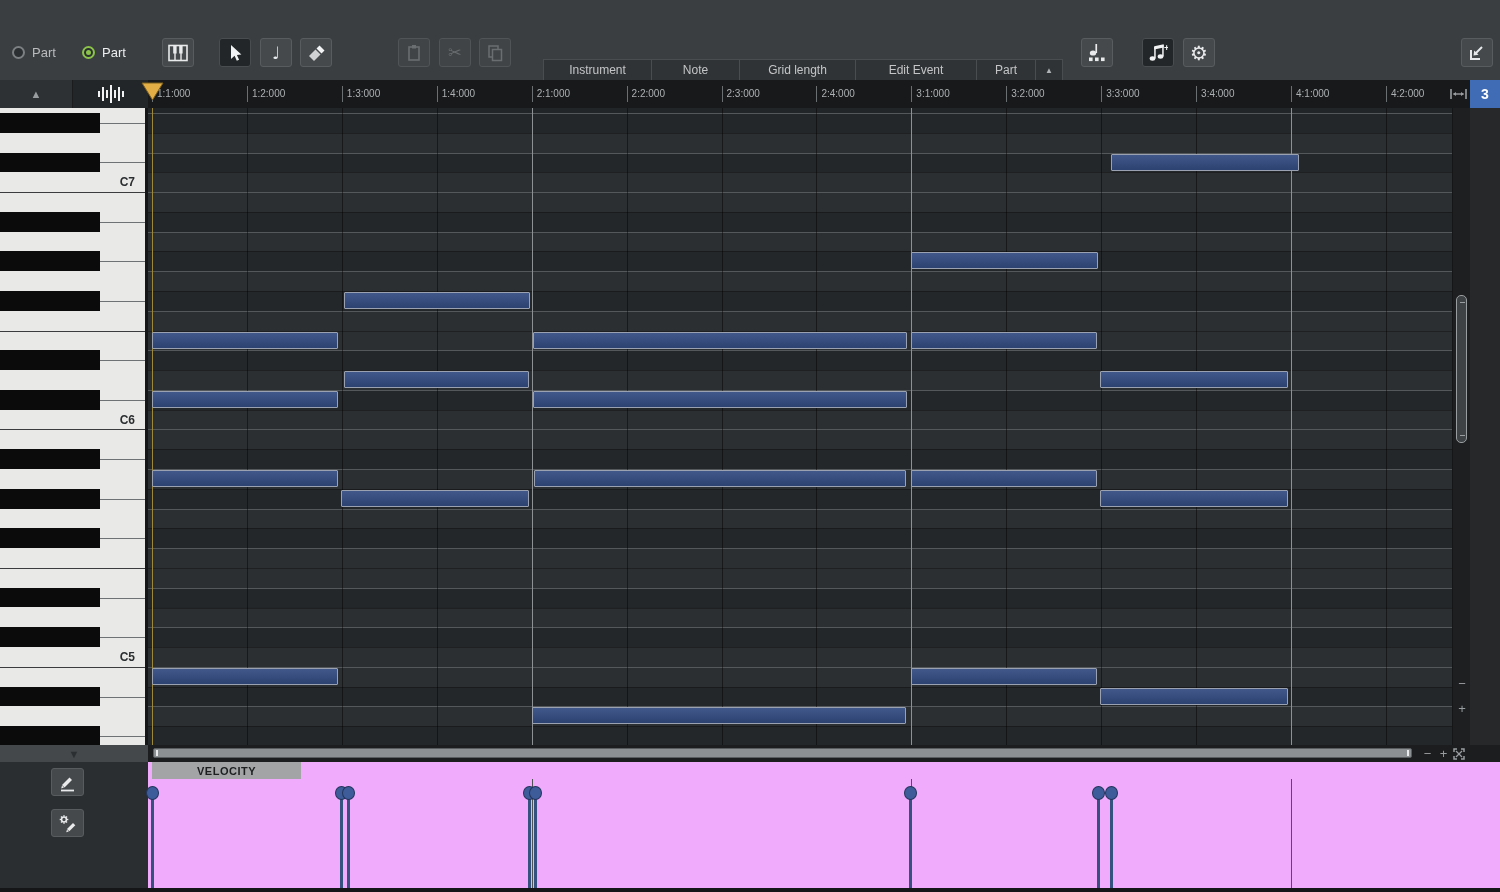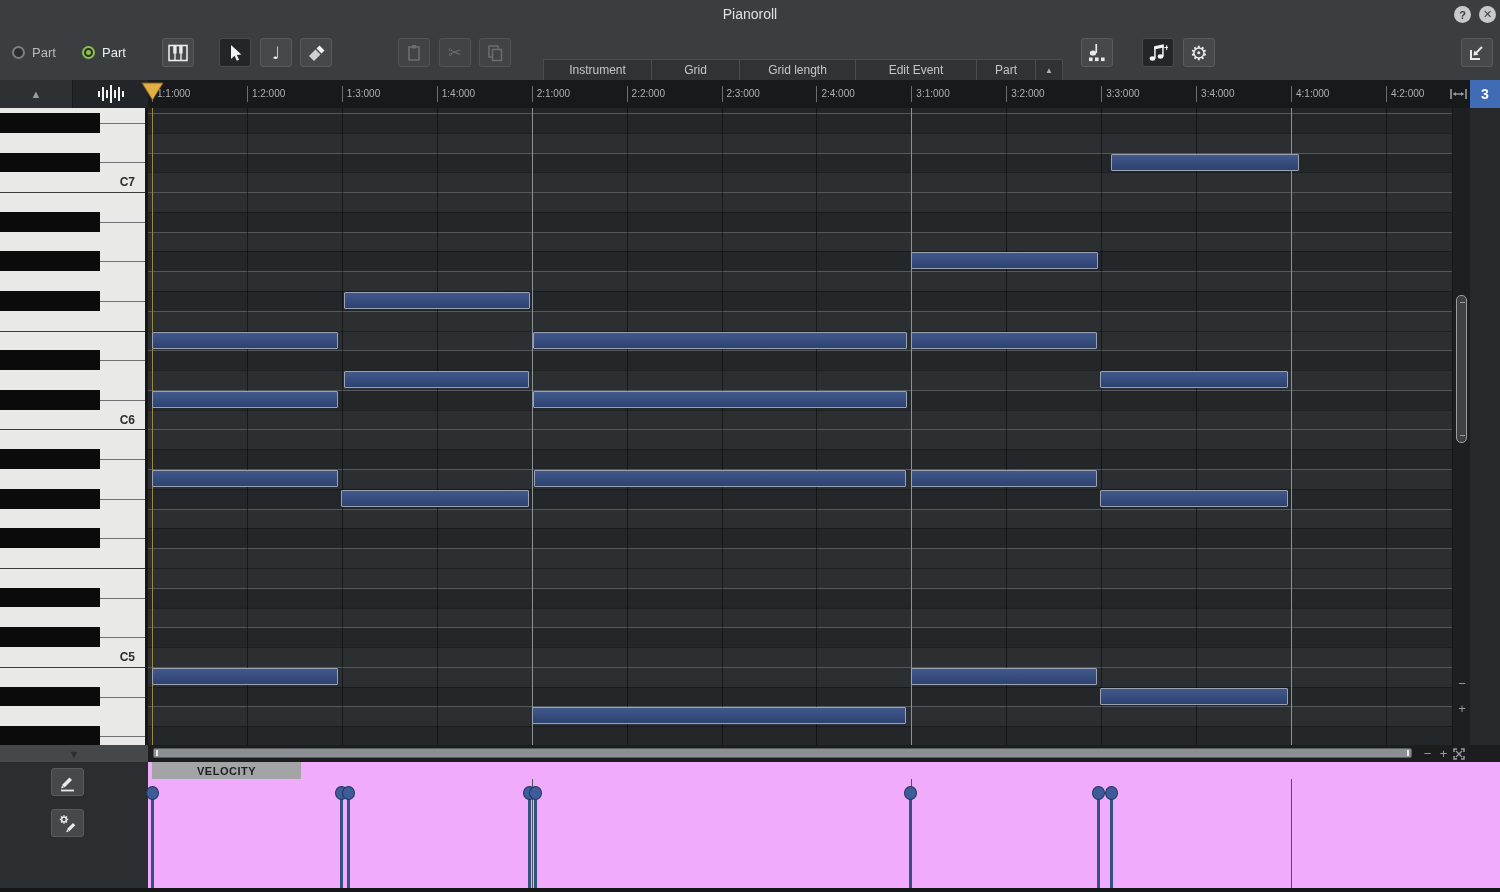--- a/index.html
+++ b/index.html
@@ -83,25 +83,20 @@
   .stem{position:absolute;width:3px;background:#35517e;cursor:pointer;}
   .head{position:absolute;width:13px;height:14px;border-radius:50%;background:#3d5c99;border:1px solid #24355c;box-sizing:border-box;cursor:pointer;}
   #botbar{left:0;top:888px;width:1500px;height:4px;background:#141618;}
   svg{display:block;}
 </style>
 </head>
 <body>
 
 <div id="stage">
 
-  <div class="abs" id="titlebar">
-    <div class="abs" id="title">Pianoroll</div>
-    <div class="abs circ-btn" style="left:1454px;">?</div>
-    <div class="abs circ-btn" style="left:1479px;">✕</div>
-  </div>
 
   <div class="abs" id="toolbar">
     <div class="radio" style="left:12px;">
       <span class="ring"></span>
       <span class="lbl">Part</span>
     </div>
     <div class="radio sel" style="left:82px;">
       <span class="ring"></span>
       <span class="lbl">Part</span>
     </div>
@@ -146,21 +141,21 @@
         <rect x="6.5" y="5.5" width="9" height="11" fill="#414446" stroke="#6a6e70" stroke-width="1.5"></rect>
       </svg>
     </div>
 
     <div class="abs" id="ddtable">
         <div class="ddcol" style="width: 107px;">
           <div class="ddhead">Instrument</div>
           <div class="ddval">Rhodes</div>
         </div>
         <div class="ddcol" style="width: 87px;">
-          <div class="ddhead">Grid</div>
+          <div class="ddhead">Note</div>
           <div class="ddval hl">Measure</div>
         </div>
         <div class="ddcol" style="width: 115px;">
           <div class="ddhead">Grid length</div>
           <div class="ddval">Linked to grid</div>
         </div>
         <div class="ddcol" style="width: 120px;">
           <div class="ddhead">Edit Event</div>
           <div class="ddval">Notes</div>
         </div>

